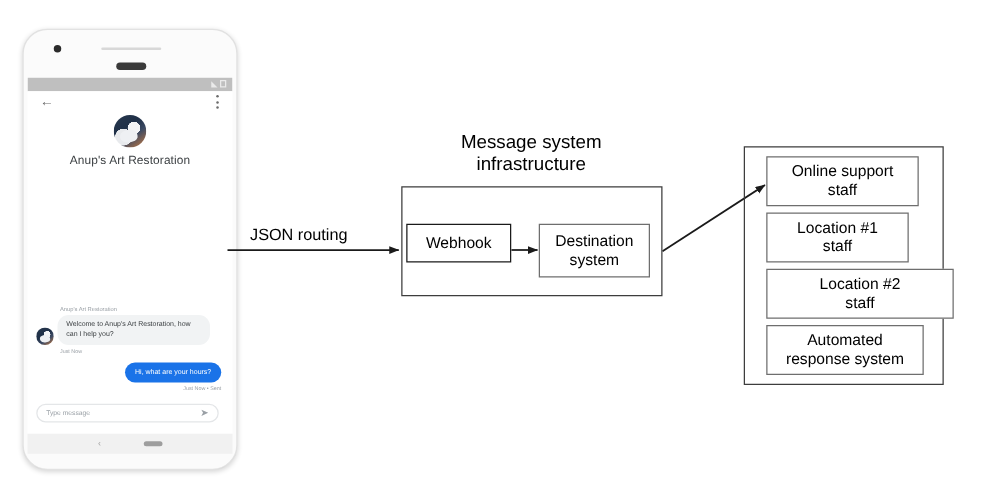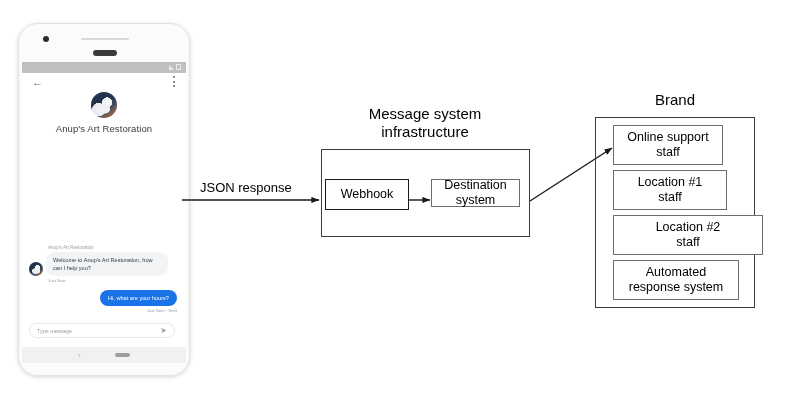--- a/index.html
+++ b/index.html
@@ -394,45 +394,44 @@
     <defs>
       <marker id="ah" markerWidth="9" markerHeight="9" refX="7.6" refY="3.1" orient="auto" markerUnits="userSpaceOnUse">
         <path d="M0,0 L8,3.1 L0,6.2 z" fill="#1a1a1a"></path>
       </marker>
     </defs>
     <line x1="182" y1="200" x2="319" y2="200" stroke="#1a1a1a" stroke-width="1.4" marker-end="url(#ah)"></line>
     <line x1="409" y1="200" x2="430" y2="200" stroke="#1a1a1a" stroke-width="1.4" marker-end="url(#ah)"></line>
     <line x1="530" y1="201" x2="612" y2="148" stroke="#1a1a1a" stroke-width="1.4" marker-end="url(#ah)"></line>
   </svg>
 
-  <div class="dg-label" style="left:200px; top:180px;">JSON response</div>
+  <div class="dg-label" style="left:200px; top:180px;">JSON routing</div>
 
   <div class="title-txt" style="left:330px; top:105px; width:190px;">
     <div>Message system</div>
     <div>infrastructure</div>
   </div>
 
   <div class="container-box" style="left:321px; top:149px; width:209px; height:88px;"></div>
 
   <div class="box box-dark" style="left:325px; top:179px; width:84px; height:31px;">
     <span>Webhook</span>
   </div>
 
-  <div class="box box-thin" style="left:431px; top:179px; width:89px; height:28px;">
+  <div class="box box-thin" style="left:431px; top:179px; width:89px; height:43px;">
     <span>
       <span>Destination</span><br>
       <span>system</span>
     </span>
   </div>
 
-  <div class="title-txt" style="left:595px; top:91px; width:160px;">Brand</div>
 
   <div class="container-box" style="left:595px; top:117px; width:160px; height:191px;"></div>
 
-  <div class="box box-thin" style="left:613px; top:125px; width:110px; height:40px;">
+  <div class="box box-thin" style="left:613px; top:125px; width:122px; height:40px;">
     <span>
       <span>Online support</span><br>
       <span>staff</span>
     </span>
   </div>
 
   <div class="box box-thin" style="left:613px; top:170px; width:114px; height:40px;">
     <span>
       <span>Location #1</span><br>
       <span>staff</span>

